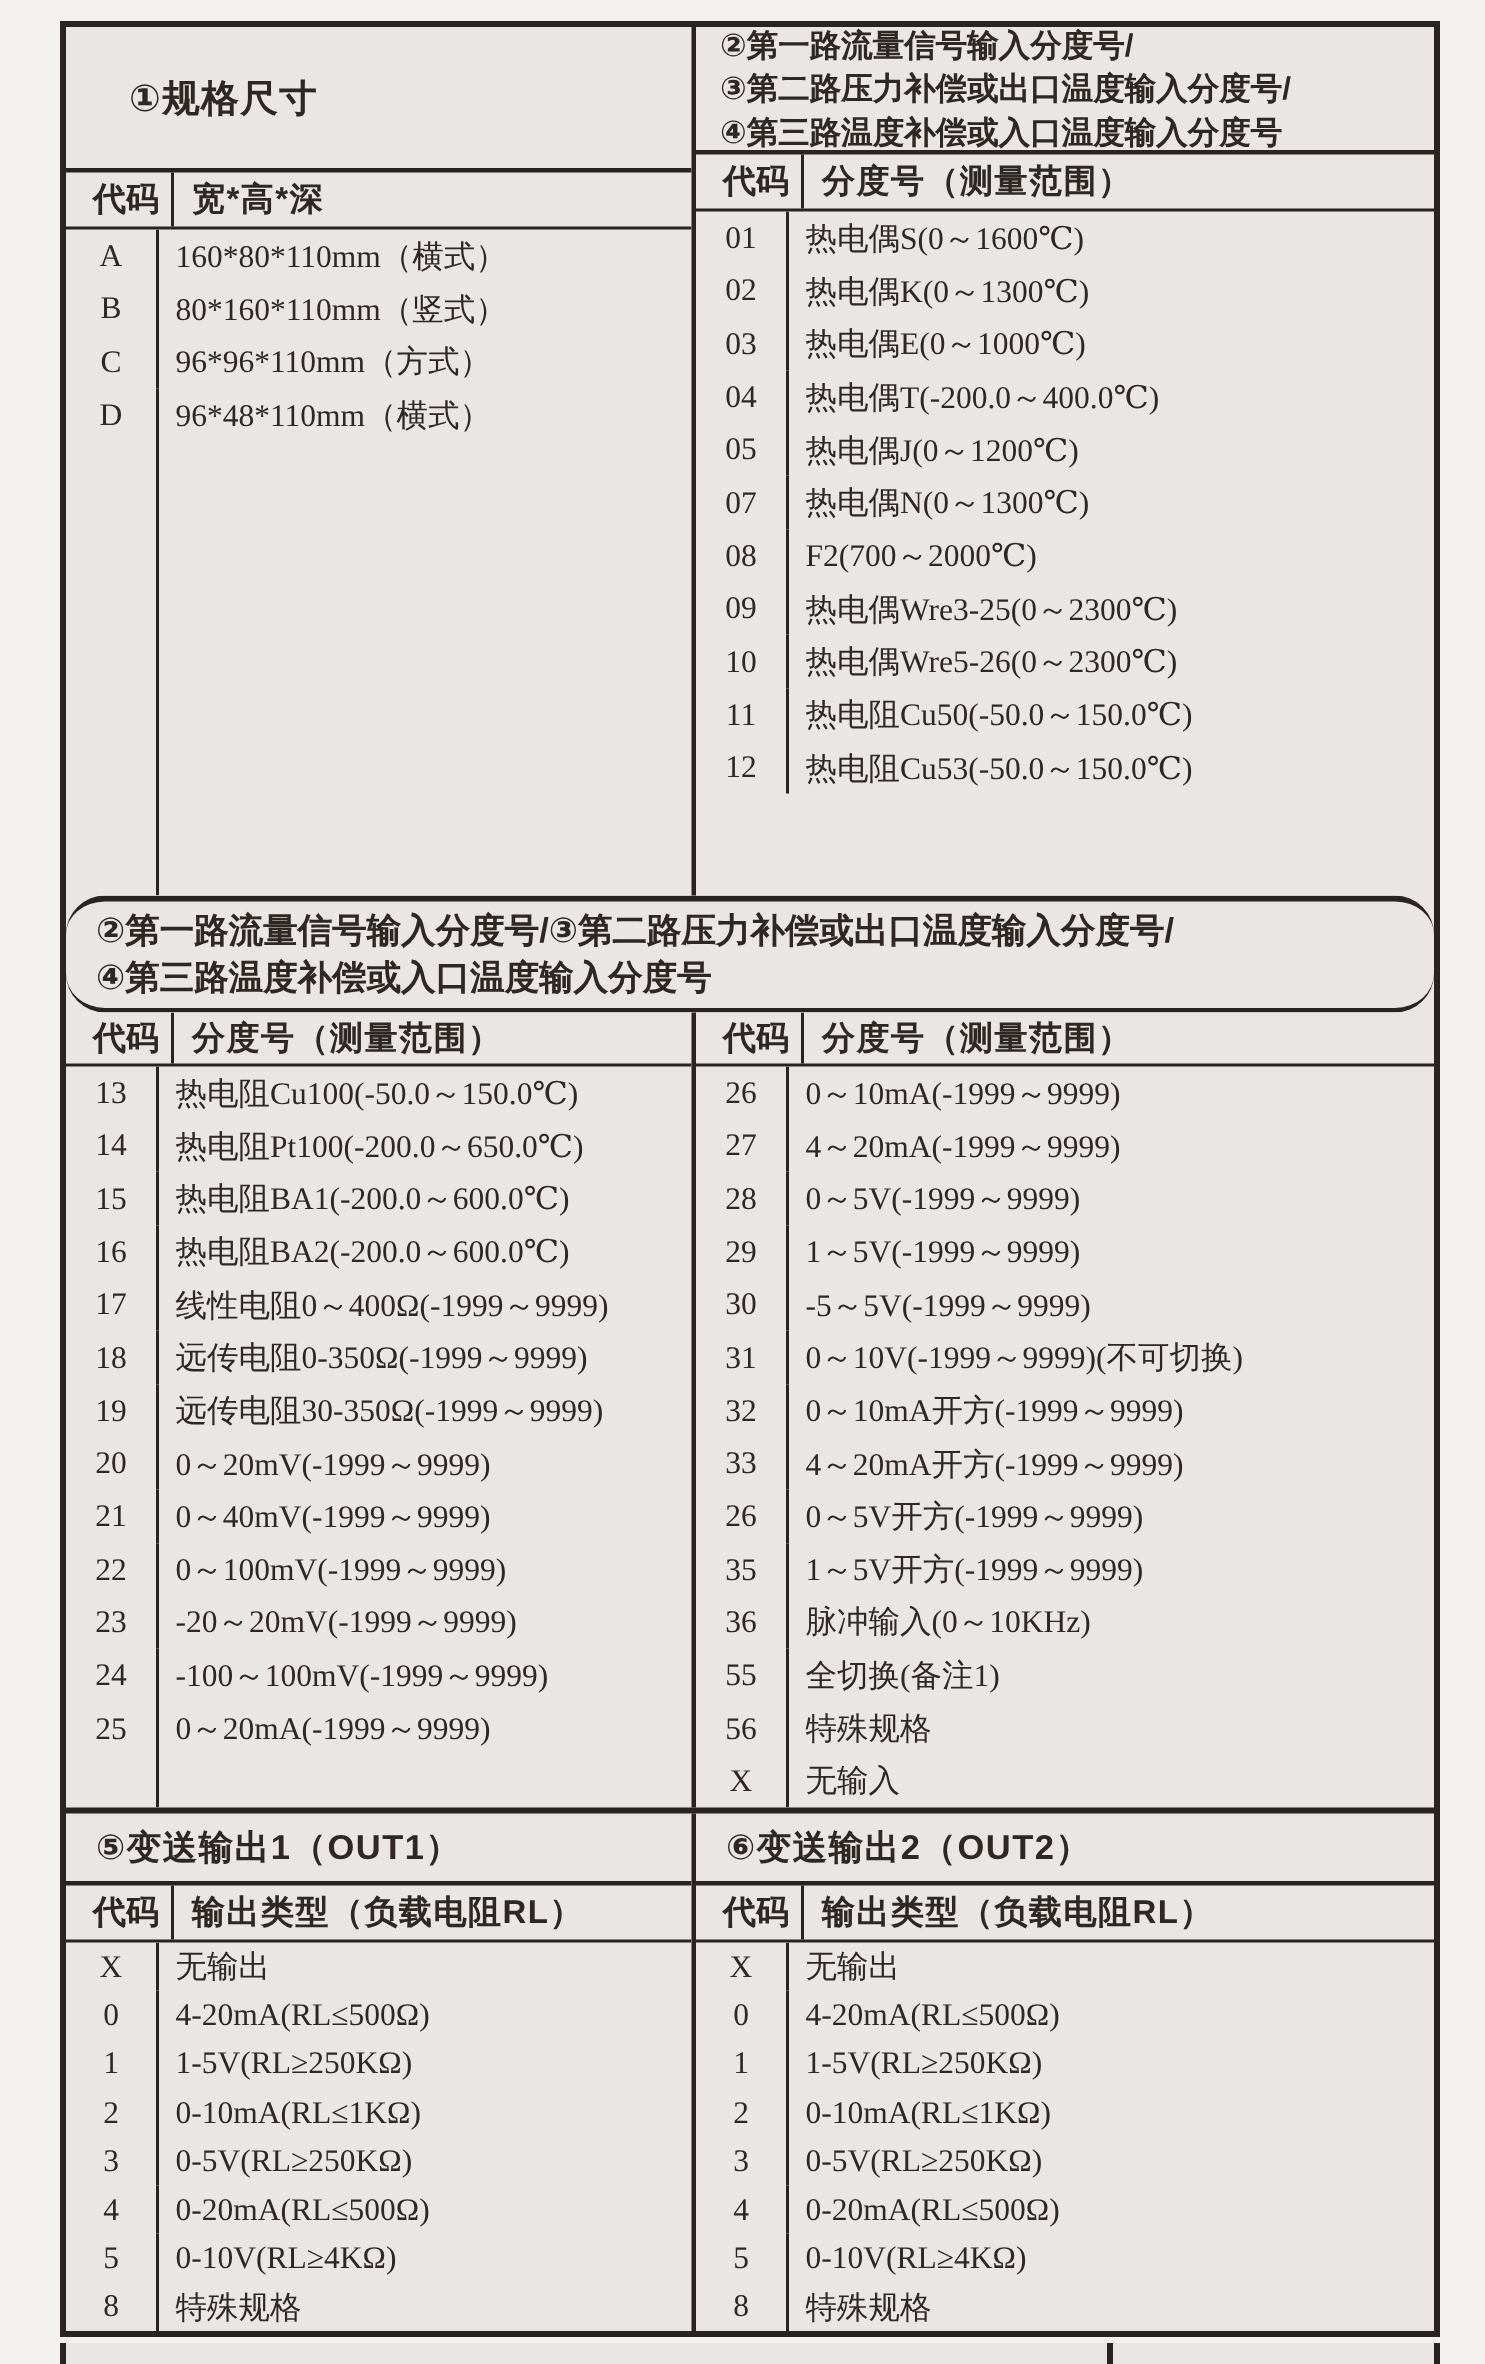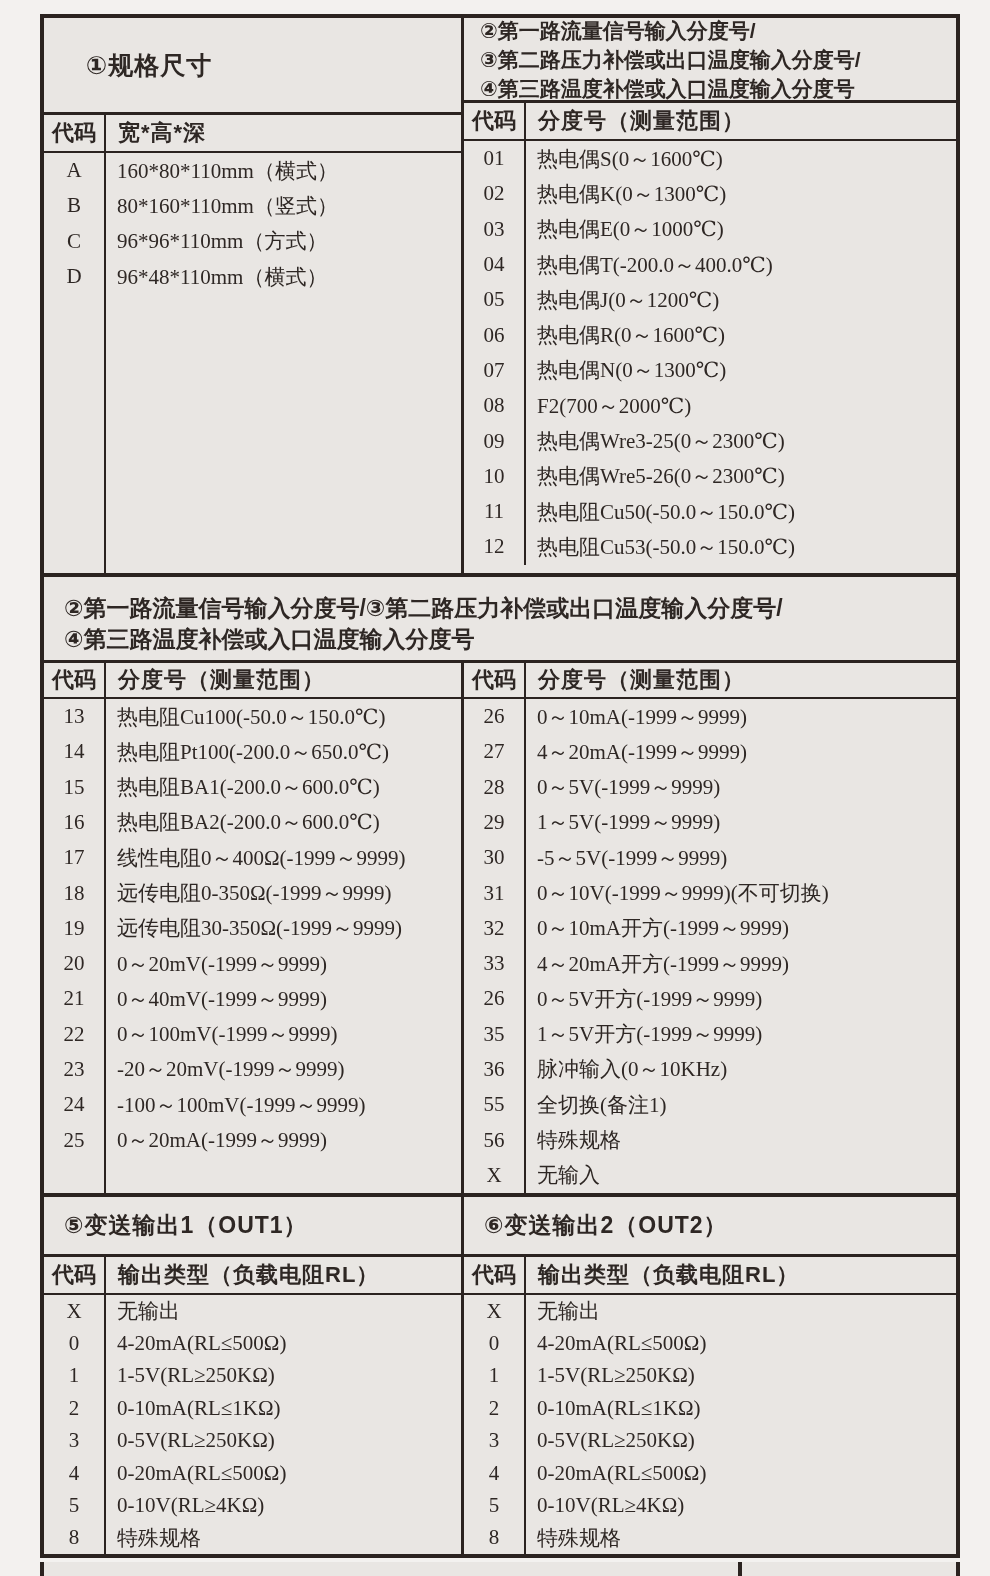--- a/index.html
+++ b/index.html
@@ -19,38 +19,38 @@
   .pane-l{width:420px;border-right:3px solid var(--bd);}
   .pane-r{flex:1;}
   
   .s1{height:592px;}
   .banner1{height:97px;border-bottom:3px solid var(--bd);display:flex;align-items:center;
            font-weight:700;font-size:25px;padding-left:42px;letter-spacing:1px;}
   .banner1-multi{height:85px;border-bottom:3px solid var(--bd);display:flex;flex-direction:column;
            justify-content:center;font-weight:700;font-size:21px;line-height:29px;padding-left:16px;}
   .thead{height:38px;border-bottom:2px solid var(--bd);display:flex;flex-shrink:0;
          font-weight:700;font-size:22px;}
-  .thead .hcode{width:62px;border-right:2px solid var(--bd);display:flex;align-items:center;justify-content:center;}
+  .thead .hcode{width:62px;border-right:2px solid var(--bd);display:flex;align-items:center;justify-content:center;margin-left:10px;}
   .thead .hdesc{flex:1;display:flex;align-items:center;padding-left:12px;letter-spacing:1px;}
   .rows{display:flex;flex-direction:column;flex:1;overflow:hidden;
         font-family:"Liberation Serif","DejaVu Serif",serif;font-size:21px;}
   .trow{display:flex;flex-shrink:0;}
   .s1 .trow{height:35.3px;}
   .tcode{width:62px;border-right:2px solid var(--bd);display:flex;align-items:center;justify-content:center;}
   .tdesc{flex:1;display:flex;align-items:center;padding-left:11px;white-space:nowrap;overflow:hidden;}
   .tfill{flex:1 1 auto;height:auto !important;}
   
   .banner2{border-top:4px solid var(--bd);border-bottom:3px solid var(--bd);
-           padding:16px 0 5px 20px;font-weight:700;font-size:23px;line-height:31px;}
+           padding:4px 0 5px 20px;font-weight:700;font-size:23px;line-height:31px;border-radius:26px;}
   .s2body{height:530px;}
   .s2body .thead{height:36px;}
   .s2body .trow{height:35.3px;}
   
   .s3{border-top:4px solid var(--bd);flex:1;}
-  .banner3{height:60px;border-bottom:3px solid var(--bd);display:flex;align-items:center;
+  .banner3{height:48px;border-bottom:3px solid var(--bd);display:flex;align-items:center;
            font-weight:700;font-size:23px;padding-left:20px;letter-spacing:1px;flex-shrink:0;}
   .s3 .thead{height:38px;}
   .s3 .trow{height:32.4px;}
   
   .next-sliver{position:absolute;left:40px;top:1562px;width:920px;height:14px;background:var(--cell);
                border-left:4px solid var(--bd);border-right:4px solid var(--bd);}
   .next-sliver .vline{position:absolute;top:0;bottom:0;left:694px;width:4px;background:var(--bd);}
 </style>
 </head>
 <body>
@@ -112,24 +112,20 @@
           </div>
           <div class="trow">
             <div class="tcode">04</div>
             <div class="tdesc">热电偶T(-200.0～400.0℃)</div>
           </div>
           <div class="trow">
             <div class="tcode">05</div>
             <div class="tdesc">热电偶J(0～1200℃)</div>
           </div>
           <div class="trow">
-            <div class="tcode">06</div>
-            <div class="tdesc">热电偶R(0～1600℃)</div>
-          </div>
-          <div class="trow">
             <div class="tcode">07</div>
             <div class="tdesc">热电偶N(0～1300℃)</div>
           </div>
           <div class="trow">
             <div class="tcode">08</div>
             <div class="tdesc">F2(700～2000℃)</div>
           </div>
           <div class="trow">
             <div class="tcode">09</div>
             <div class="tdesc">热电偶Wre3-25(0～2300℃)</div>

